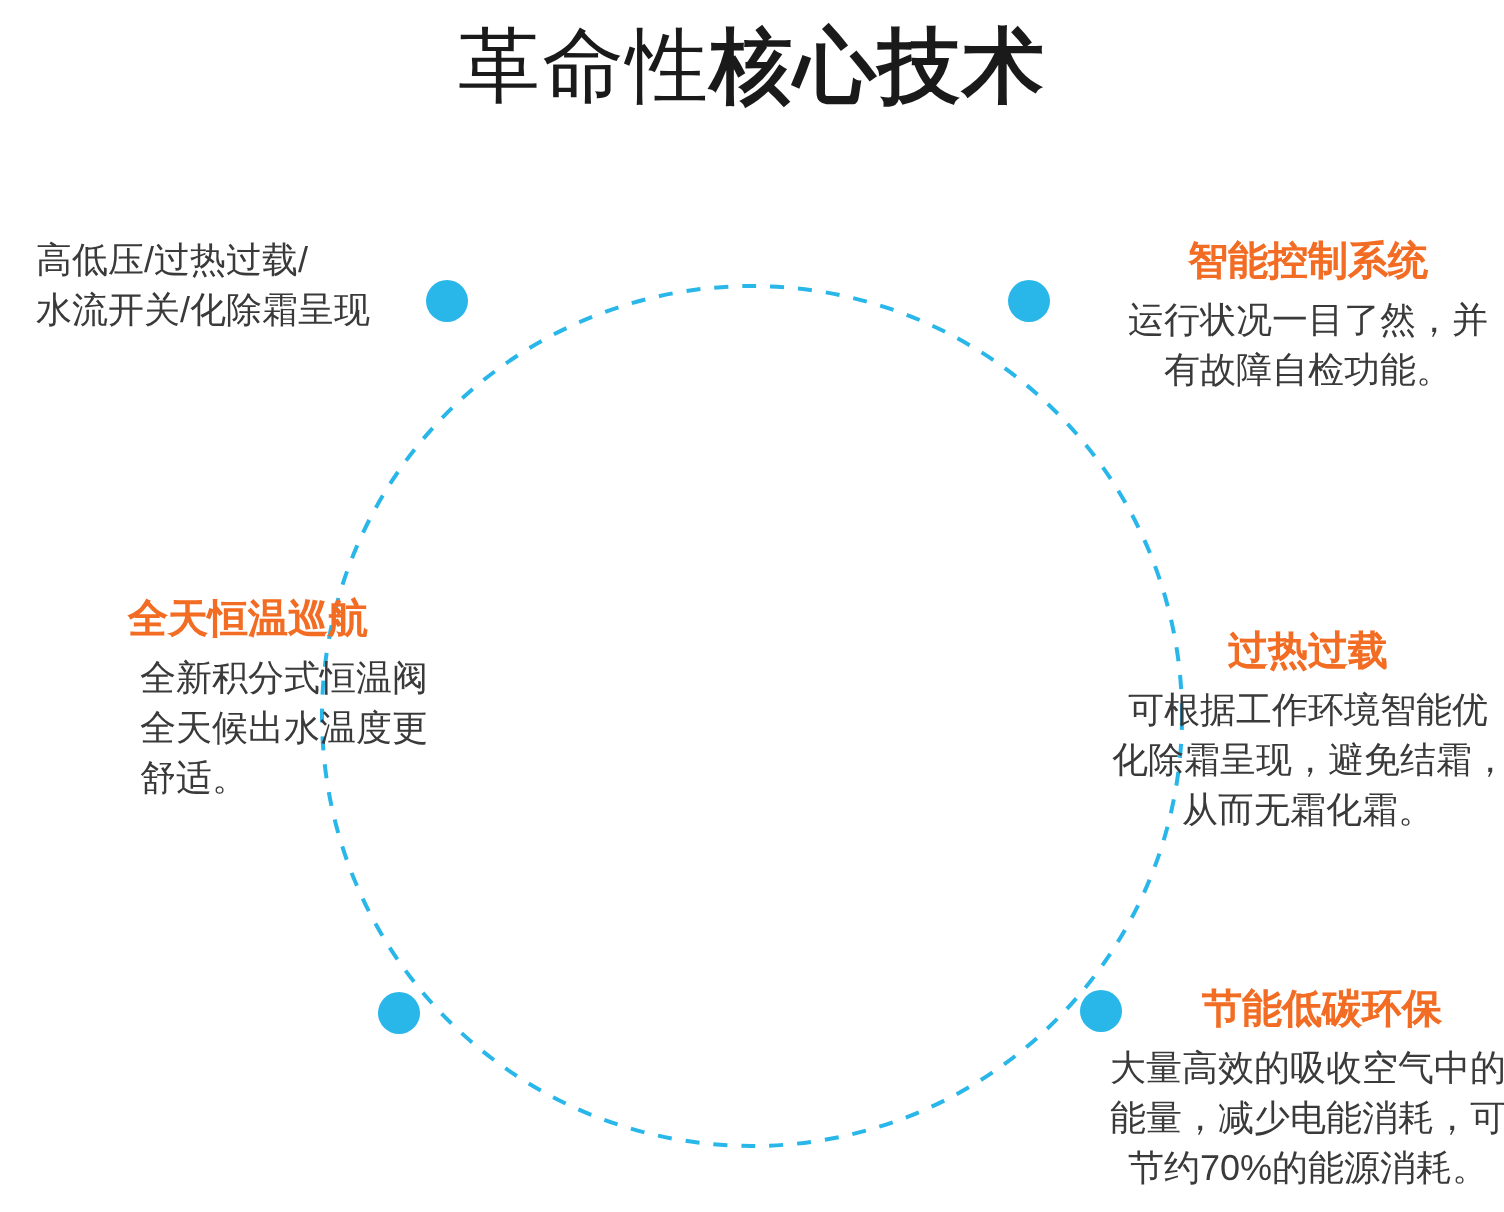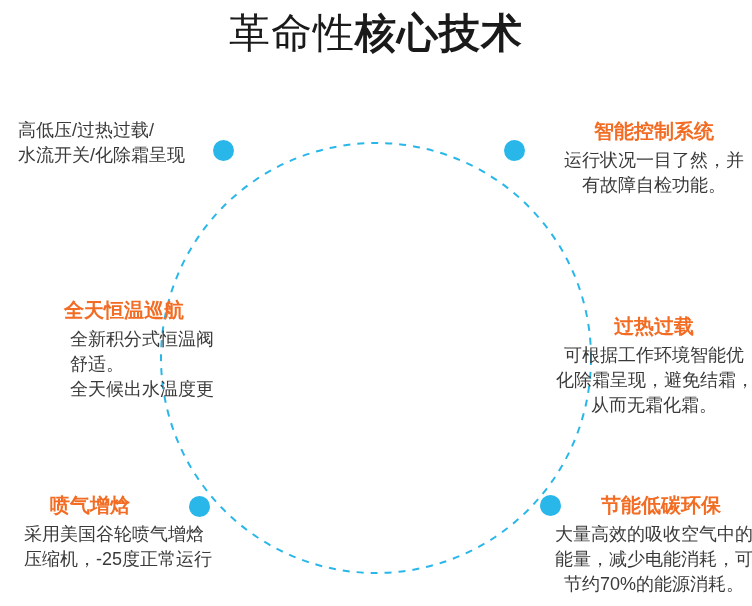--- a/index.html
+++ b/index.html
@@ -106,41 +106,34 @@
     <div class="body">
       <div>运行状况一目了然，并</div>
       <div>有故障自检功能。</div>
     </div>
   </div>
 
   <div class="item left" style="left:24px; top:297px; width:200px;margin-left:40px;">
     <div class="head">全天恒温巡航</div>
     <div class="body" style="padding-left:6px;">
       <div>全新积分式恒温阀</div>
+      <div>全天候出水温度更</div>
       <div>舒适。</div>
-      <div>全天候出水温度更</div>
     </div>
   </div>
 
   <div class="item right" style="left:556px; top:313px; width:196px;">
     <div class="head">过热过载</div>
     <div class="body">
       <div>可根据工作环境智能优</div>
       <div>化除霜呈现，避免结霜，</div>
       <div>从而无霜化霜。</div>
     </div>
   </div>
 
-  <div class="item left" style="left:24px; top:492px; width:210px;">
-    <div class="head" style="padding-left:26px;">喷气增焓</div>
-    <div class="body">
-      <div>采用美国谷轮喷气增焓</div>
-      <div>压缩机，-25度正常运行</div>
-    </div>
-  </div>
 
   <div class="item right" style="left:570px; top:492px; width:182px;">
     <div class="head">节能低碳环保</div>
     <div class="body" style="position:absolute; left:-16px; top:30px; width:200px;">
       <div>大量高效的吸收空气中的</div>
       <div>能量，减少电能消耗，可</div>
       <div>节约70%的能源消耗。</div>
     </div>
   </div>
 

